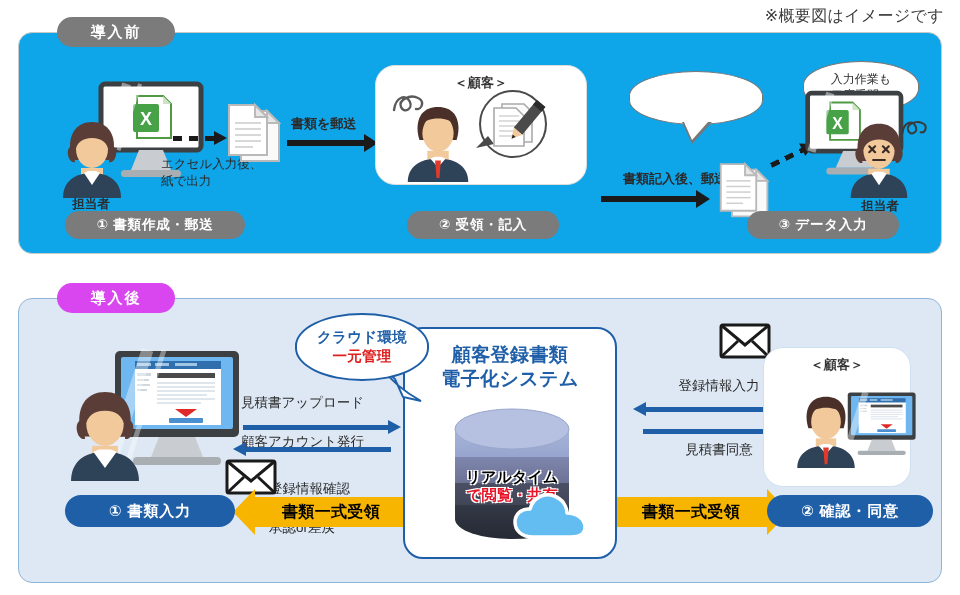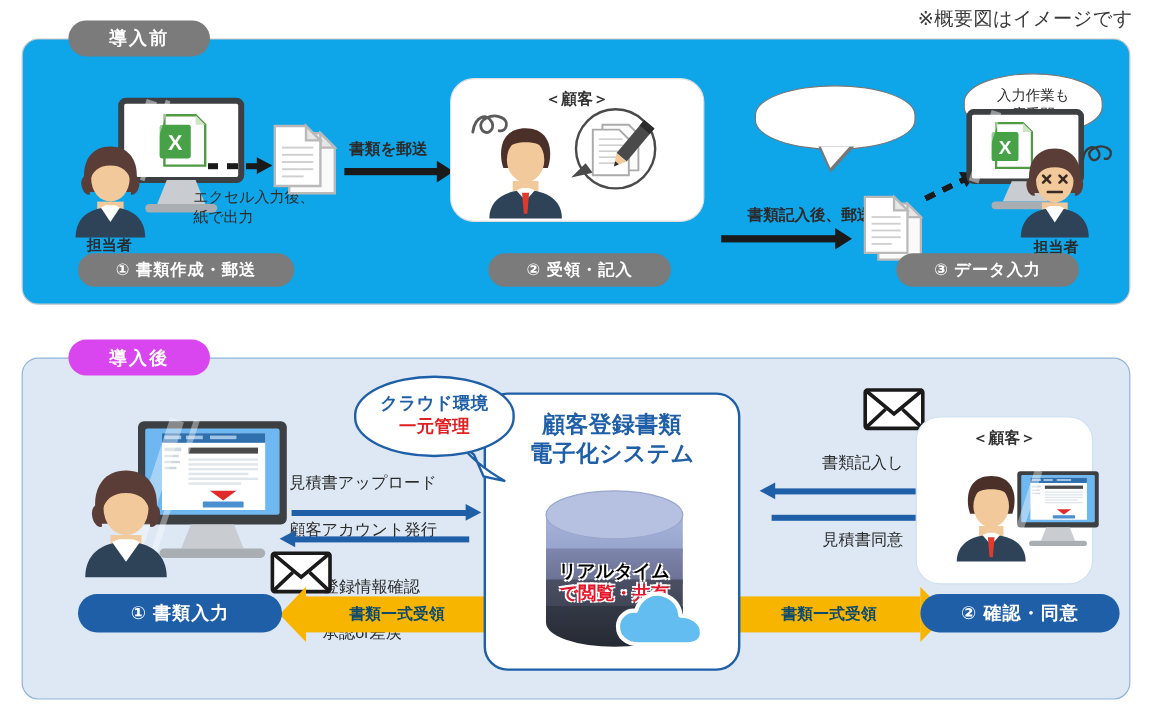--- a/index.html
+++ b/index.html
@@ -125,21 +125,21 @@
     border-bottom: 7.5px solid transparent;
   }
 
   
   .yellow-arrow {
     position: absolute; height: 30px;
     background: #f7b500;
     display: flex; align-items: center;
   }
   .yellow-arrow .ytxt {
-    font-size: 13px; font-weight: bold; color: #0c4a6e;
+    font-size: 16px; font-weight: bold; color: #000000;
     white-space: nowrap; width: 100%; text-align: center;
     letter-spacing: .02em;
   }
   .yellow-arrow.left-head::before {
     content: ""; position: absolute; left: -22px; top: -8px;
     border-right: 22px solid #f7b500;
     border-top: 23px solid transparent;
     border-bottom: 23px solid transparent;
   }
   .yellow-arrow.right-head::after {
@@ -514,21 +514,21 @@
         <div class="d2">で閲覧・共有</div>
       </div>
 
       <svg class="abs" style="left:66px; top:82px;" width="74" height="54" viewBox="0 0 74 54">
         <path d="M20 48 C8 48 2 41 2 33 C2 25 9 19 17 20 C20 9 31 3 41 7
                  C50 10 54 18 54 24 C64 24 72 30 72 38 C72 45 66 48 58 48 Z" fill="#63bdf0" stroke="#ffffff" stroke-width="3.5" stroke-linejoin="round"></path>
       </svg>
     </div>
   </div>
 
-  <div class="lbl" style="left:630px; top:78px; width:140px; font-size:13.5px; text-align:center;">書類記入し</div>
+  <div class="lbl" style="left:630px; top:78px; width:140px; font-size:13.5px; text-align:center;">登録情報入力</div>
   <div class="arrow-blue left" style="left:626px; top:108px; width:128px;"></div>
   <div class="arrow-blue right" style="left:624px; top:130px; width:128px;"></div>
   <div class="lbl" style="left:630px; top:142px; width:140px; font-size:13.5px; text-align:center;">見積書同意</div>
 
   <svg class="abs" style="left:700px; top:22px;" width="52" height="40" viewBox="0 0 52 40">
     <rect x="2" y="4" width="48" height="32" rx="2" fill="#ffffff" stroke="#1a1a1a" stroke-width="3"></rect>
     <path d="M2 4 L26 24 L50 4" fill="none" stroke="#1a1a1a" stroke-width="3"></path>
     <path d="M2 36 L19 20" fill="none" stroke="#1a1a1a" stroke-width="3"></path>
     <path d="M50 36 L33 20" fill="none" stroke="#1a1a1a" stroke-width="3"></path>
   </svg>

